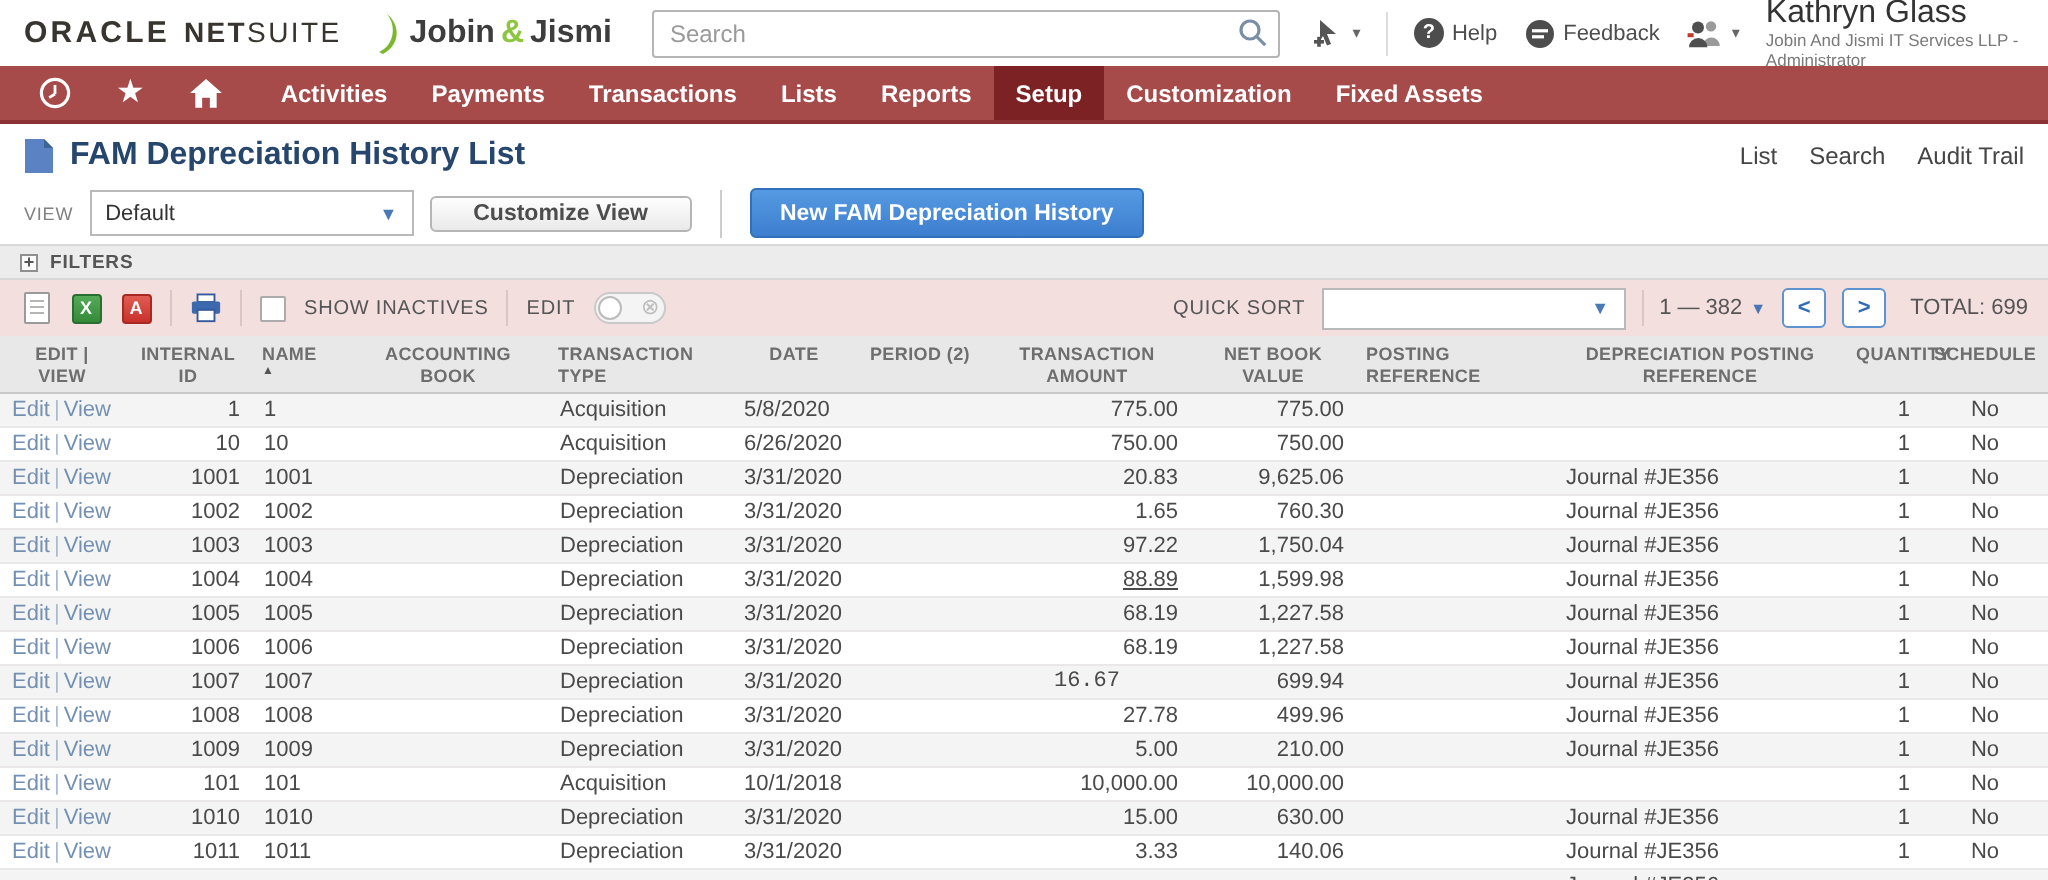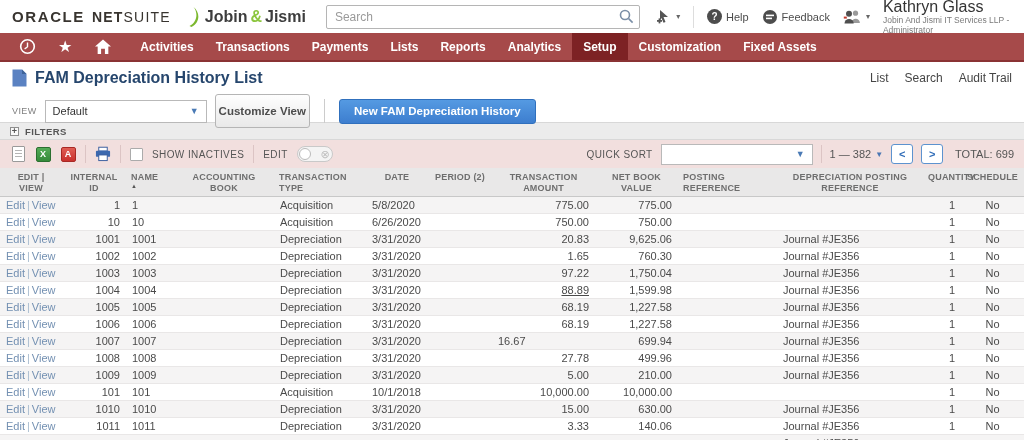--- a/index.html
+++ b/index.html
@@ -53,21 +53,21 @@
   .title-row { display:flex; align-items:center; gap:8px; }
   .page-title { font-size:16px; font-weight:700; color:#26466d; }
   .page-links { margin-left:auto; display:flex; gap:16px; }
   .page-links a { font-size:12px; color:#454545; text-decoration:none; cursor:pointer; }
   .controls-row { display:flex; align-items:center; margin-top:7px; gap:8px; }
   .view-label { font-size:9px; color:#808080; letter-spacing:.4px; }
   .fake-select { display:flex; align-items:center; justify-content:space-between; background:#fff;
     border:1px solid #b9b9b9; height:23px; padding:0 7px; font-size:11px; color:#333; cursor:pointer; }
   .view-select { width:162px; }
   .fake-select .blue-caret { color:#4a7ab5; font-size:9px; }
-  .btn-secondary { height:34px; padding:0 3px; border:1px solid #b5b5b5; border-radius:3px;
+  .btn-secondary { height:18px; padding:0 21px; border:1px solid #b5b5b5; border-radius:3px;
     background:linear-gradient(#fefefe,#e9e9e9); color:#4d4d4d; font-weight:700; font-size:11.5px;
     font-family:"Liberation Sans", sans-serif; cursor:pointer; }
   .v-divider { width:1px; height:24px; background:#ccc; margin:0 6px; }
   .btn-primary { height:25px; padding:0 14px; border:1px solid #3070bd; border-radius:3px;
     background:linear-gradient(#559ae2,var(--accent,#3d7ecf)); color:#fff; font-weight:700; font-size:11.5px;
     font-family:"Liberation Sans", sans-serif; cursor:pointer; }
 
   
   .filters-bar { height:18px; background:#ececec; border-top:1px solid #d8d8d8; border-bottom:1px solid #d8d8d8;
     display:flex; align-items:center; gap:6px; padding:0 10px; cursor:pointer; }
@@ -187,25 +187,24 @@
     <span class="nav-iconbtn">
       <span style="font-size:16px; line-height:16px;">★</span>
     </span>
     <span class="nav-iconbtn">
       <svg width="18" height="16" viewBox="0 0 16 15">
         <path d="M8 0.5 L15.5 7 H13 V14 H9.8 V9.2 H6.2 V14 H3 V7 H0.5 Z" fill="#fff"></path>
       </svg>
     </span>
     <ul class="nav-items" id="nav-items">
         <li class="nav-item">Activities</li>
+        <li class="nav-item">Payments</li>
         <li class="nav-item">Transactions</li>
-        <li class="nav-item">Payments</li>
         <li class="nav-item">Lists</li>
         <li class="nav-item">Reports</li>
-        <li class="nav-item">Analytics</li>
         <li class="nav-item active">Setup</li>
         <li class="nav-item">Customization</li>
         <li class="nav-item">Fixed Assets</li>
       </ul>
   </nav>
 
   <section class="page-head">
     <div class="title-row">
       <svg width="15" height="18" viewBox="0 0 15 18">
         <path d="M0.5 0.5 h9.5 l4.5 4.5 v12.5 h-14 Z" fill="#5b82c2"></path>
@@ -434,21 +433,21 @@
           <td class="c-schedule" style="text-align: center;">No</td>
         </tr>
         <tr>
           <td class="c-edit_view" style="text-align: left;"><a class="rowlink">Edit</a><span class="rowsep">|</span><a class="rowlink">View</a></td>
           <td class="c-internal_id" style="text-align: right;">1007</td>
           <td class="c-name" style="text-align: left;">1007</td>
           <td class="c-accounting_book" style="text-align: left;"></td>
           <td class="c-transaction_type" style="text-align: left;">Depreciation</td>
           <td class="c-date" style="text-align: left;">3/31/2020</td>
           <td class="c-period" style="text-align: left;"></td>
-          <td class="c-transaction_amount" style="text-align: left;">16.67</td>
+          <td class="c-transaction_amount" style="text-align: center; font-family: Liberation Mono, monospace;">16.67</td>
           <td class="c-net_book_value" style="text-align: right;">699.94</td>
           <td class="c-posting_reference" style="text-align: left;"></td>
           <td class="c-depreciation_posting_reference" style="text-align: left;">Journal #JE356</td>
           <td class="c-quantity" style="text-align: right;">1</td>
           <td class="c-schedule" style="text-align: center;">No</td>
         </tr>
         <tr>
           <td class="c-edit_view" style="text-align: left;"><a class="rowlink">Edit</a><span class="rowsep">|</span><a class="rowlink">View</a></td>
           <td class="c-internal_id" style="text-align: right;">1008</td>
           <td class="c-name" style="text-align: left;">1008</td>

